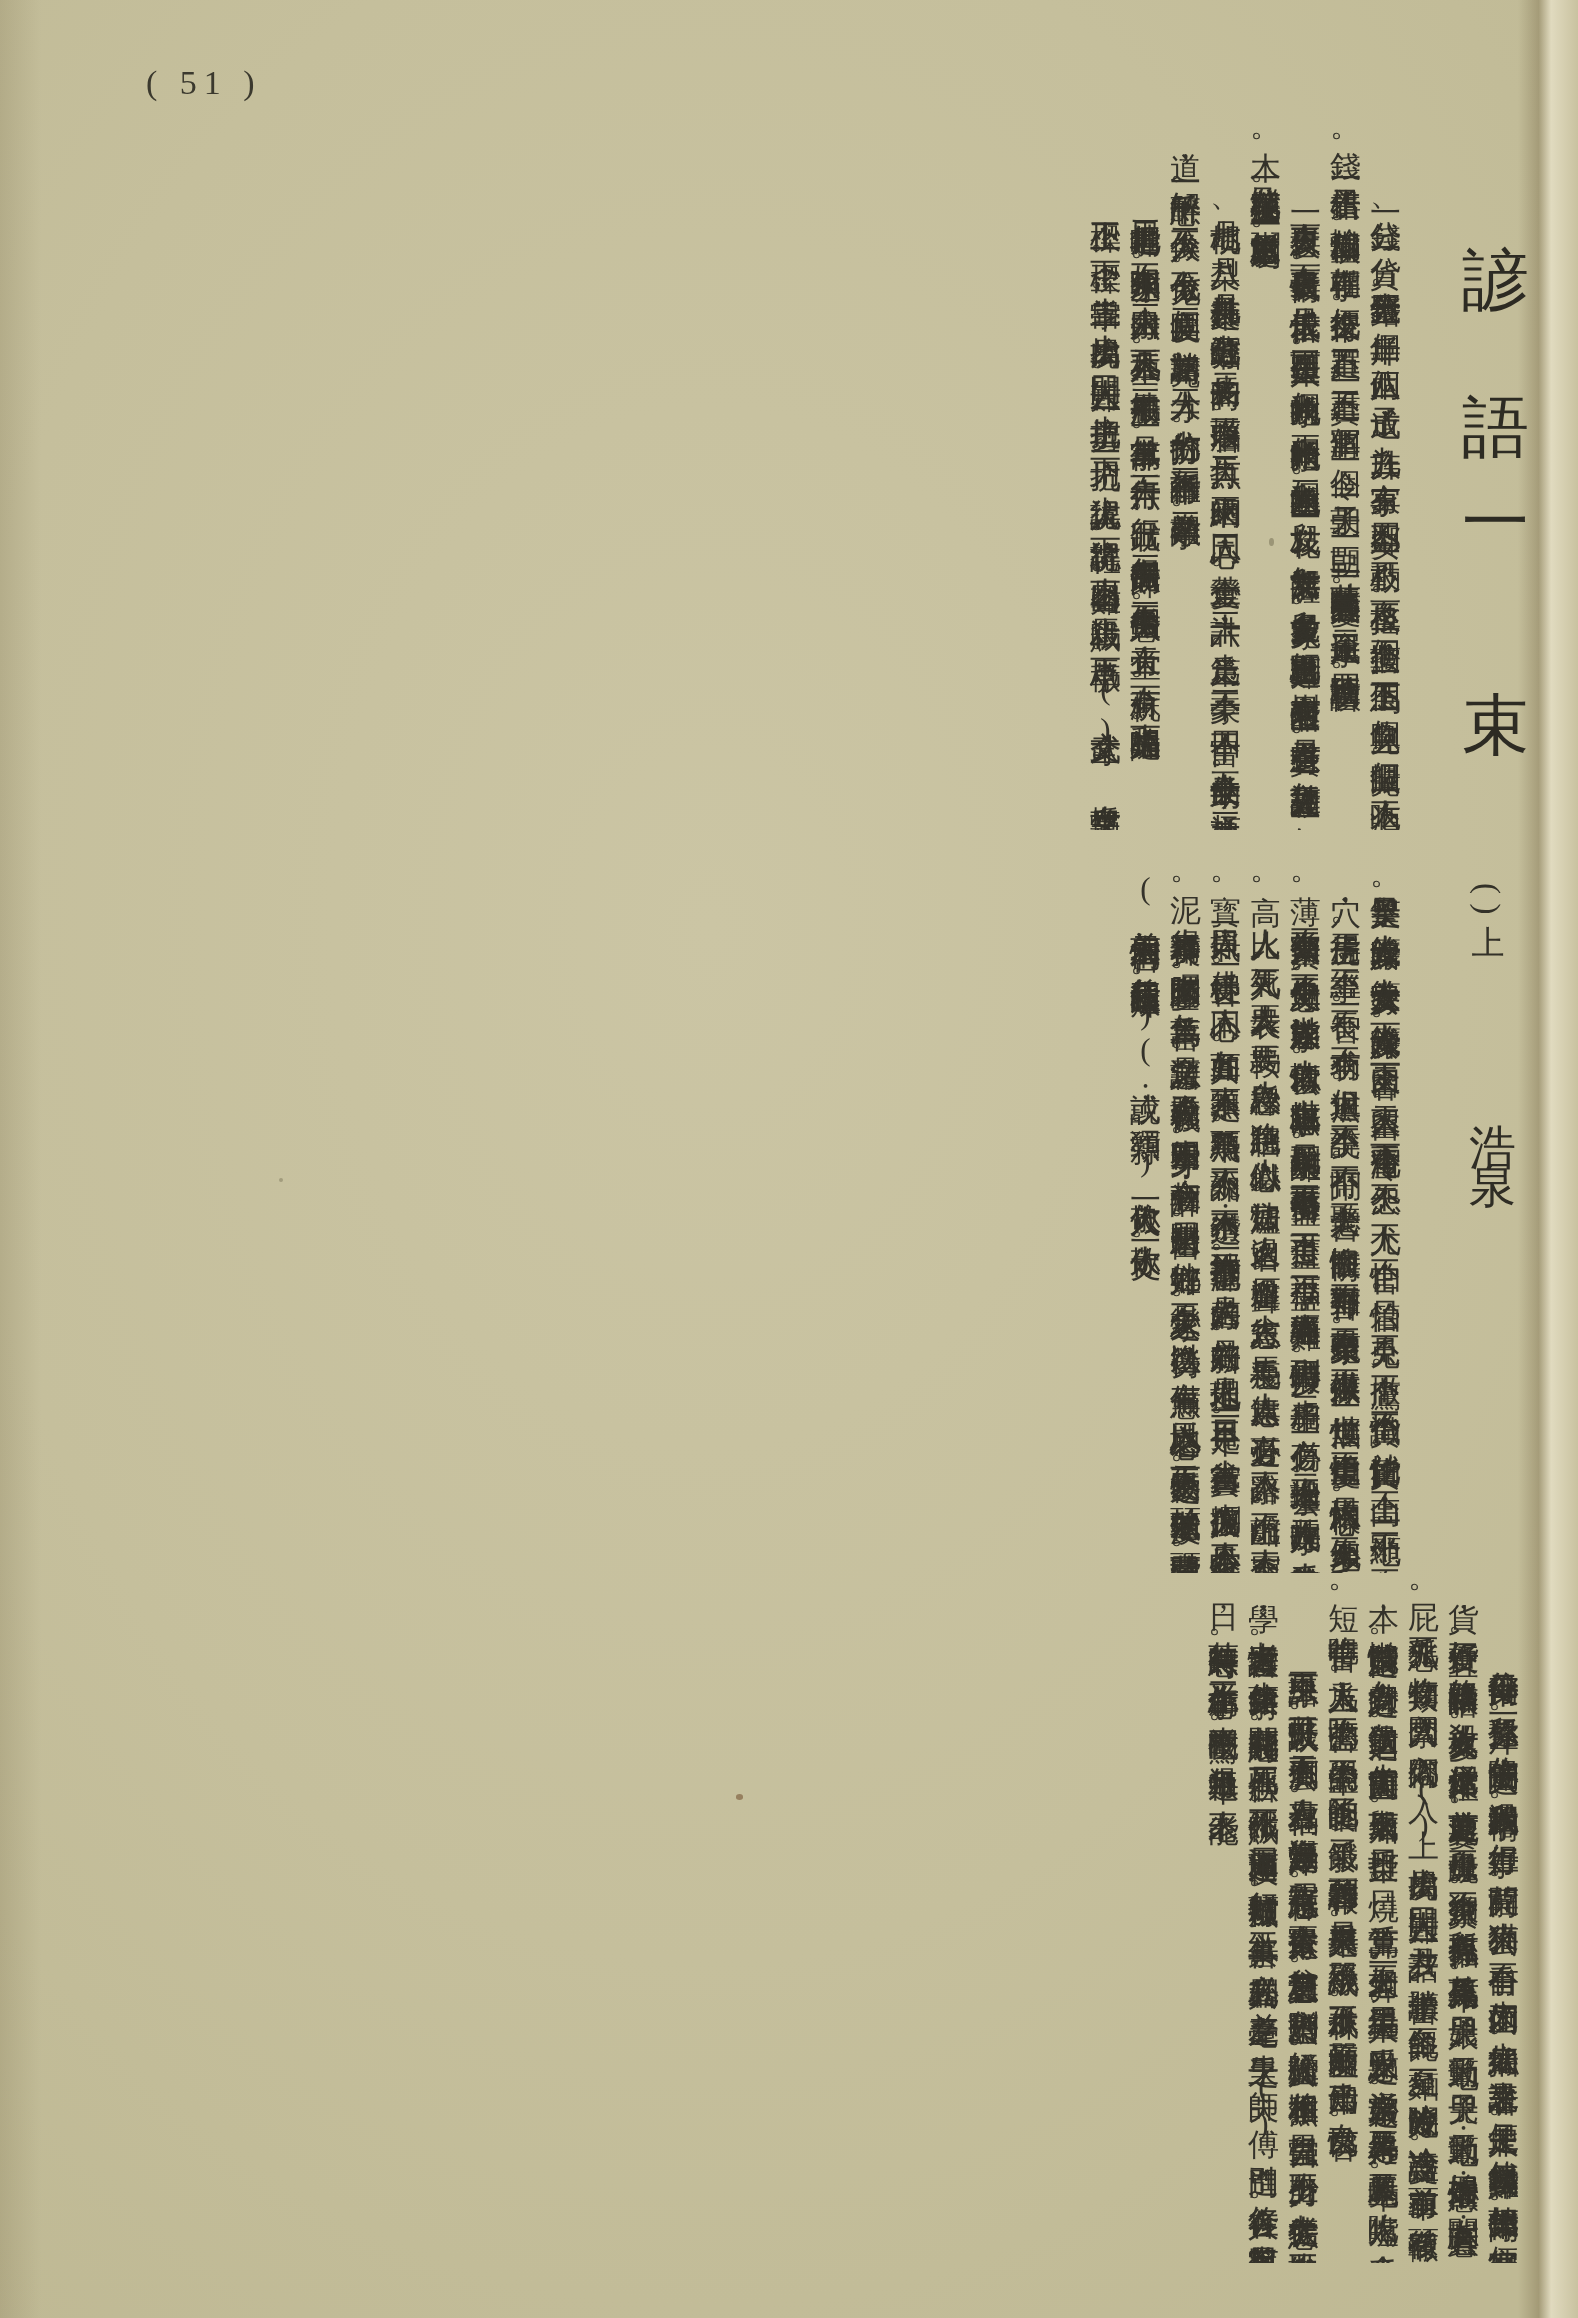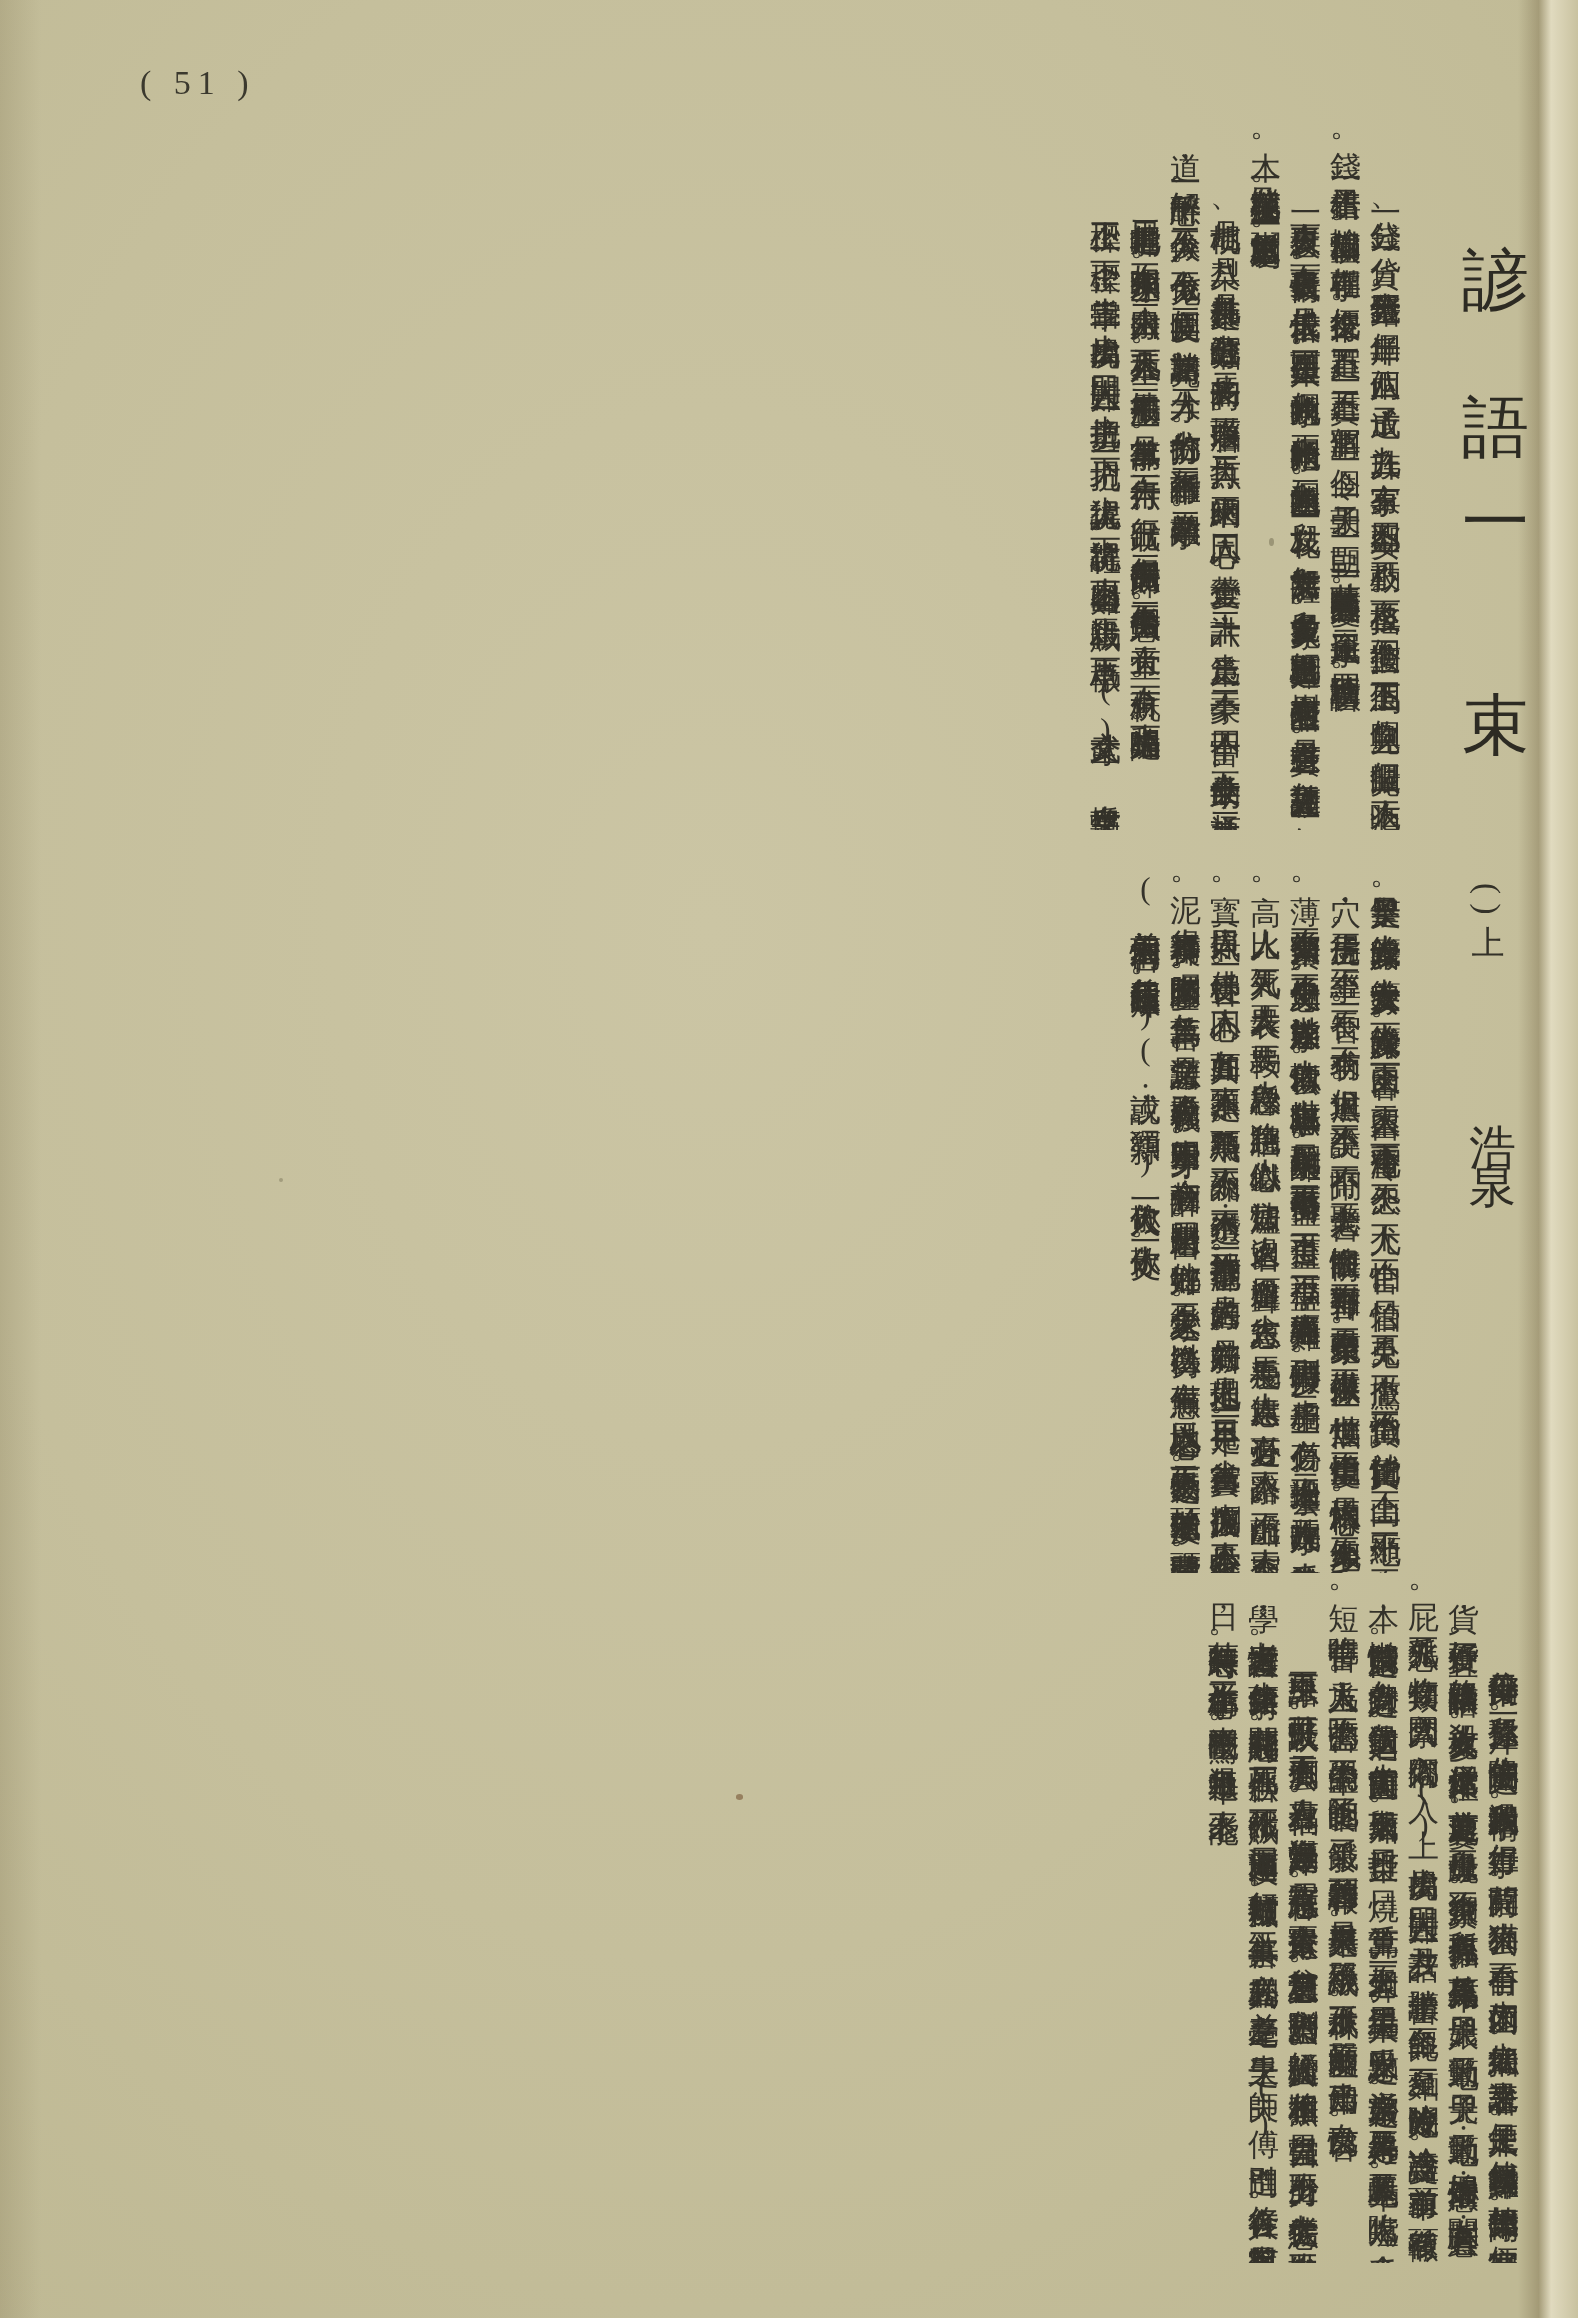--- a/index.html
+++ b/index.html
@@ -9,21 +9,21 @@
   }
   .page {
     position:relative; width:1578px; height:2319px; overflow:hidden;
     background:
       linear-gradient(90deg, rgba(120,108,74,0.22) 0%, rgba(120,108,74,0.0) 2.6%),
       linear-gradient(90deg, rgba(0,0,0,0) 96.2%, rgba(118,104,70,0.38) 97.5%, rgba(226,220,193,0.95) 98.3%, rgba(201,194,160,1) 100%),
       radial-gradient(ellipse 1252px 1722px at 45% 40%, #cbc5a4 0%, #c5bf9c 60%, #bfb994 100%);
     color:#34322a;
   }
   .page-number {
-    position:absolute; left:140px; top:64px;
+    position:absolute; left:146px; top:64px;
     font-size:34px; letter-spacing:7px; color:#3b392e; white-space:nowrap;
   }
   .title-col {
     position:absolute; top:190px; right:34px; height:720px; width:97px;
     writing-mode:vertical-rl; text-orientation:upright;
     font-size:67px; letter-spacing:149px; color:#2d2b23; line-height:97px;
   }
   .part-col {
     position:absolute; top:883px; right:67px;
     writing-mode:vertical-rl; font-size:33px; letter-spacing:4.7px; color:#333128; line-height:47px;

